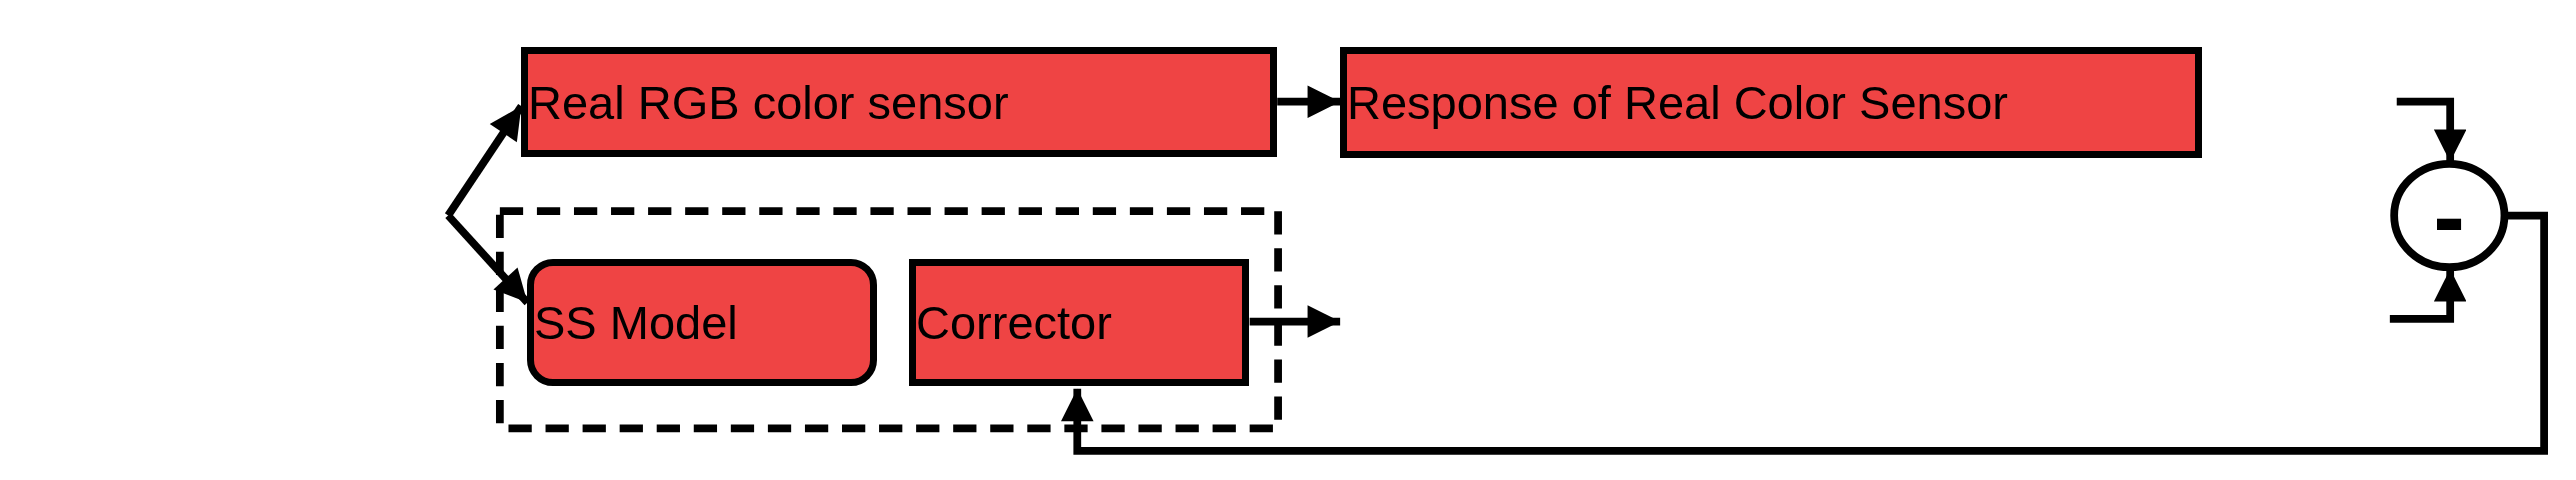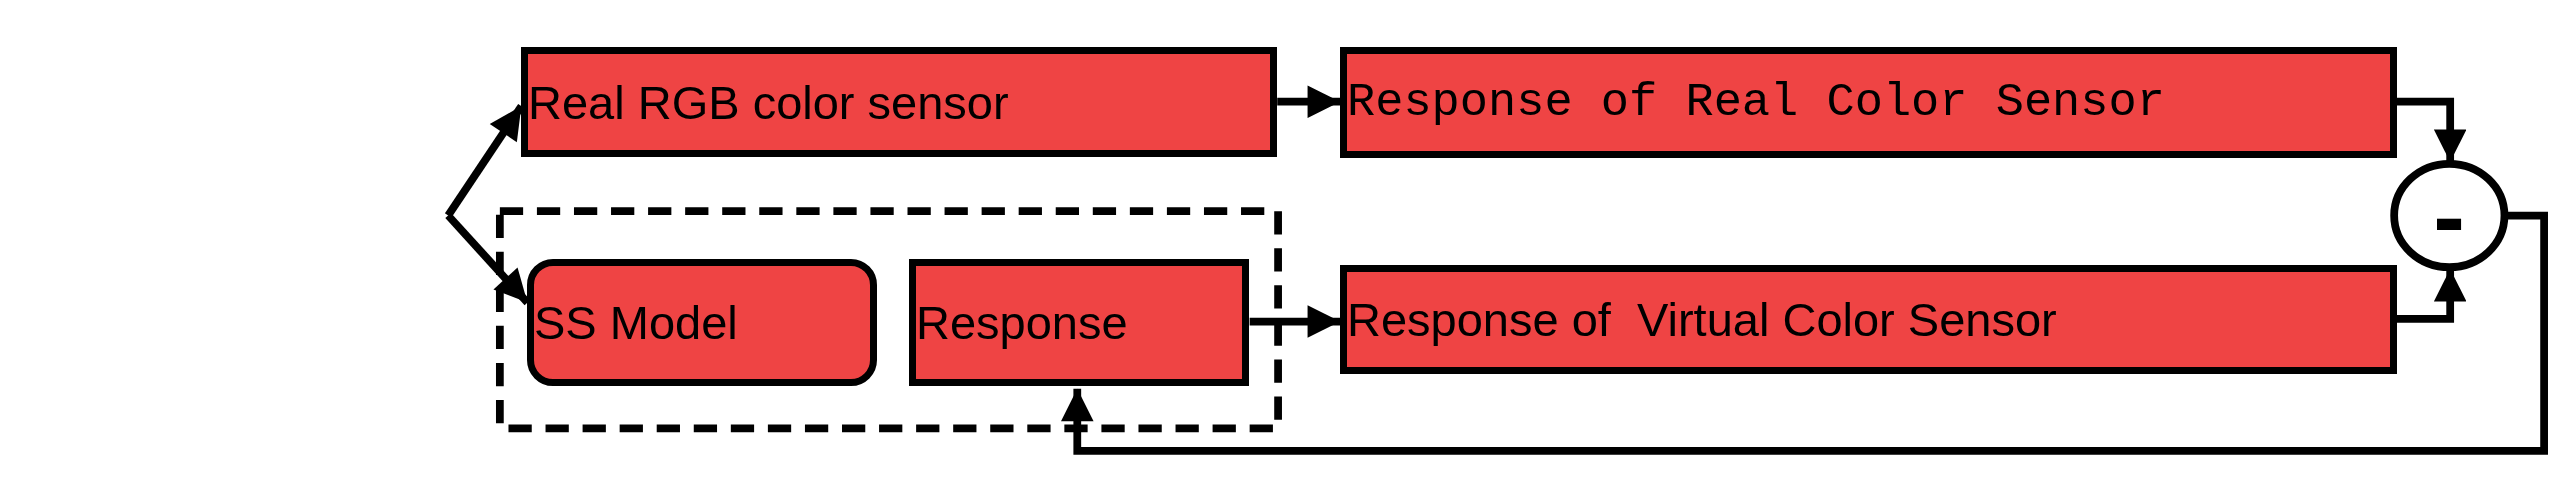--- a/index.html
+++ b/index.html
@@ -21,21 +21,21 @@
     display: flex;
     align-items: center;
     justify-content: flex-start;
     font-size: 47px;
     line-height: 1;
     white-space: pre;
     text-align: center;
   }
   #light-source   { left: 26px;   top: 171px; width: 422px;  height: 91px; }
   #real-rgb       { left: 521px;  top: 47px;  width: 756px;  height: 110px; }
-  #response-real  { left: 1340px; top: 47px;  width: 1057px; height: 111px; font-family: Liberation Mono, monospace; }
+  #response-real  { left: 1340px; top: 47px;  width: 862px; height: 111px; }
   #ss-model       { left: 527px;  top: 259px; width: 350px;  height: 127px; border-radius: 26px; }
   #corrector      { left: 909px; top: 259px; width: 340px;  height: 127px; }
   #response-virt  { left: 1340px; top: 265px; width: 1057px; height: 109px; }
   #minus-label {
     position: absolute;
     left: 2406px; top: 171px; width: 86px; height: 90px;
     display: flex; align-items: center; justify-content: center;
     font-size: 95px; font-weight: bold; line-height: 1;
   }
 </style>
@@ -77,23 +77,20 @@
 
   <div class="box" id="response-real">
     <span>Response of Real Color Sensor</span>
   </div>
 
   <div class="box" id="ss-model">
     <span>SS Model</span>
   </div>
 
   <div class="box" id="corrector">
-    <span>Response</span>
+    <span>Corrector</span>
   </div>
 
-  <div class="box" id="response-virt">
-    <span>Response of  Virtual Color Sensor</span>
-  </div>
 
   <div id="minus-label">-</div>
 
 </div>
 
 
 </body></html>

